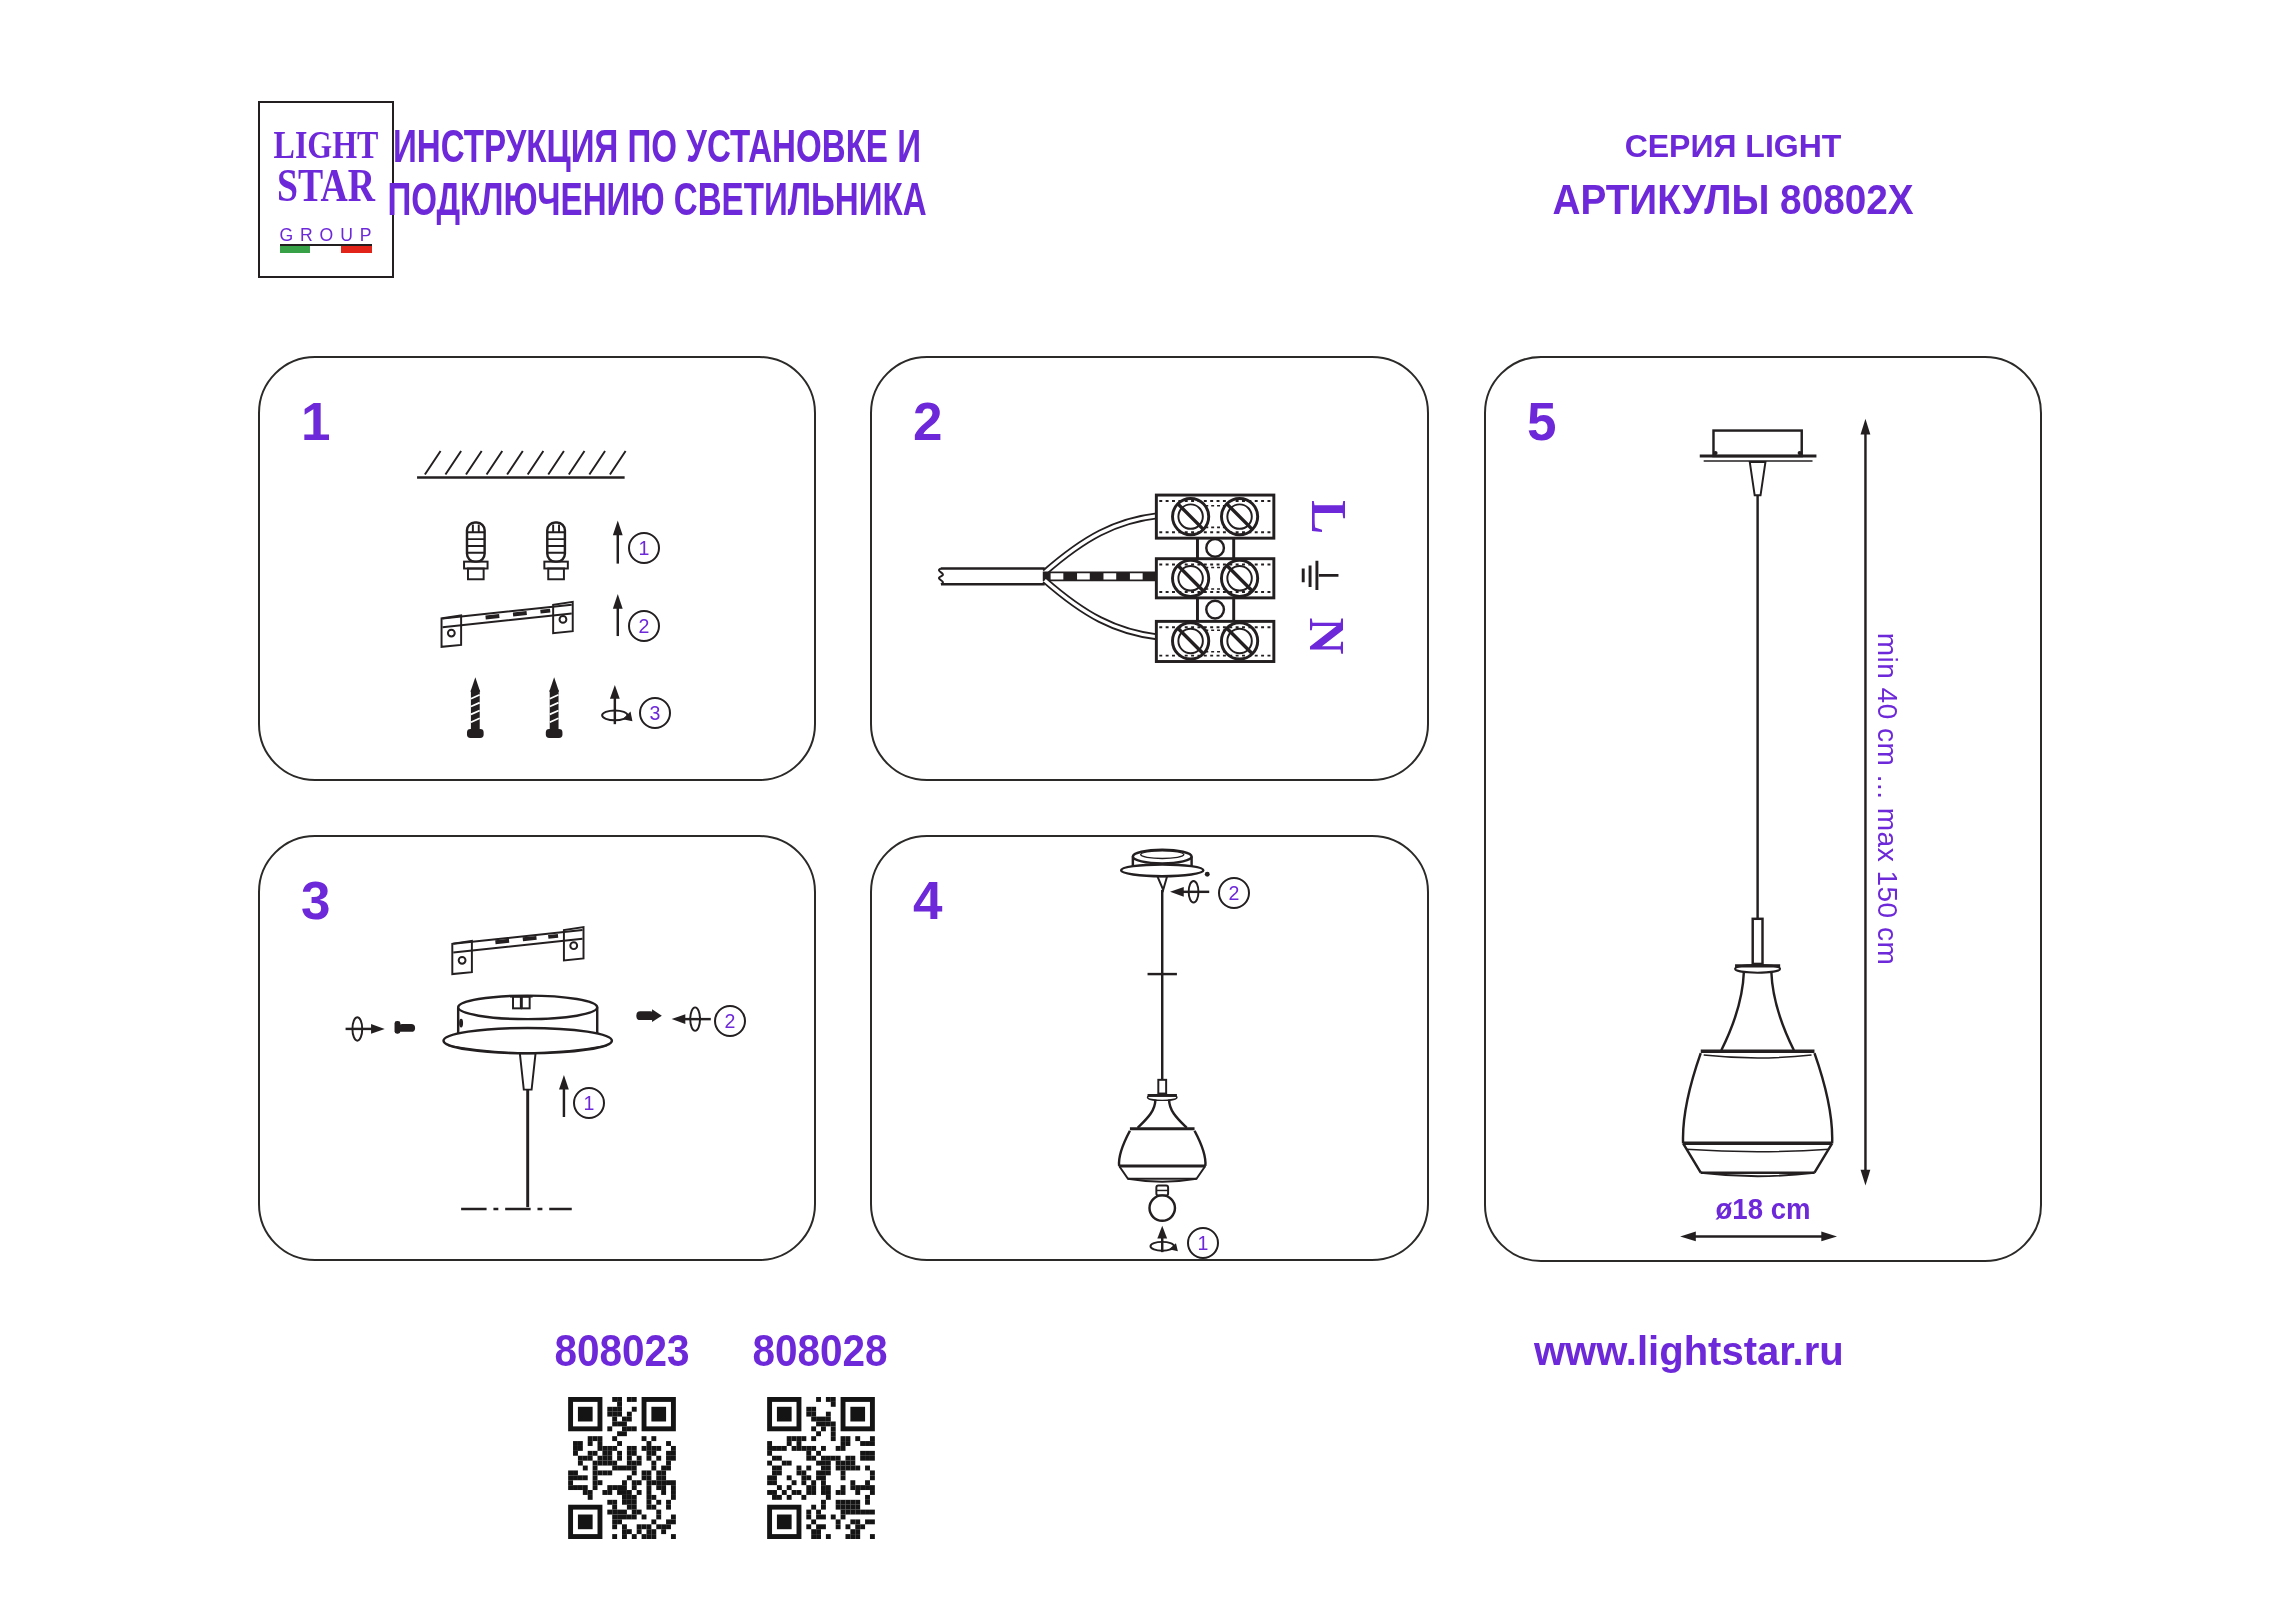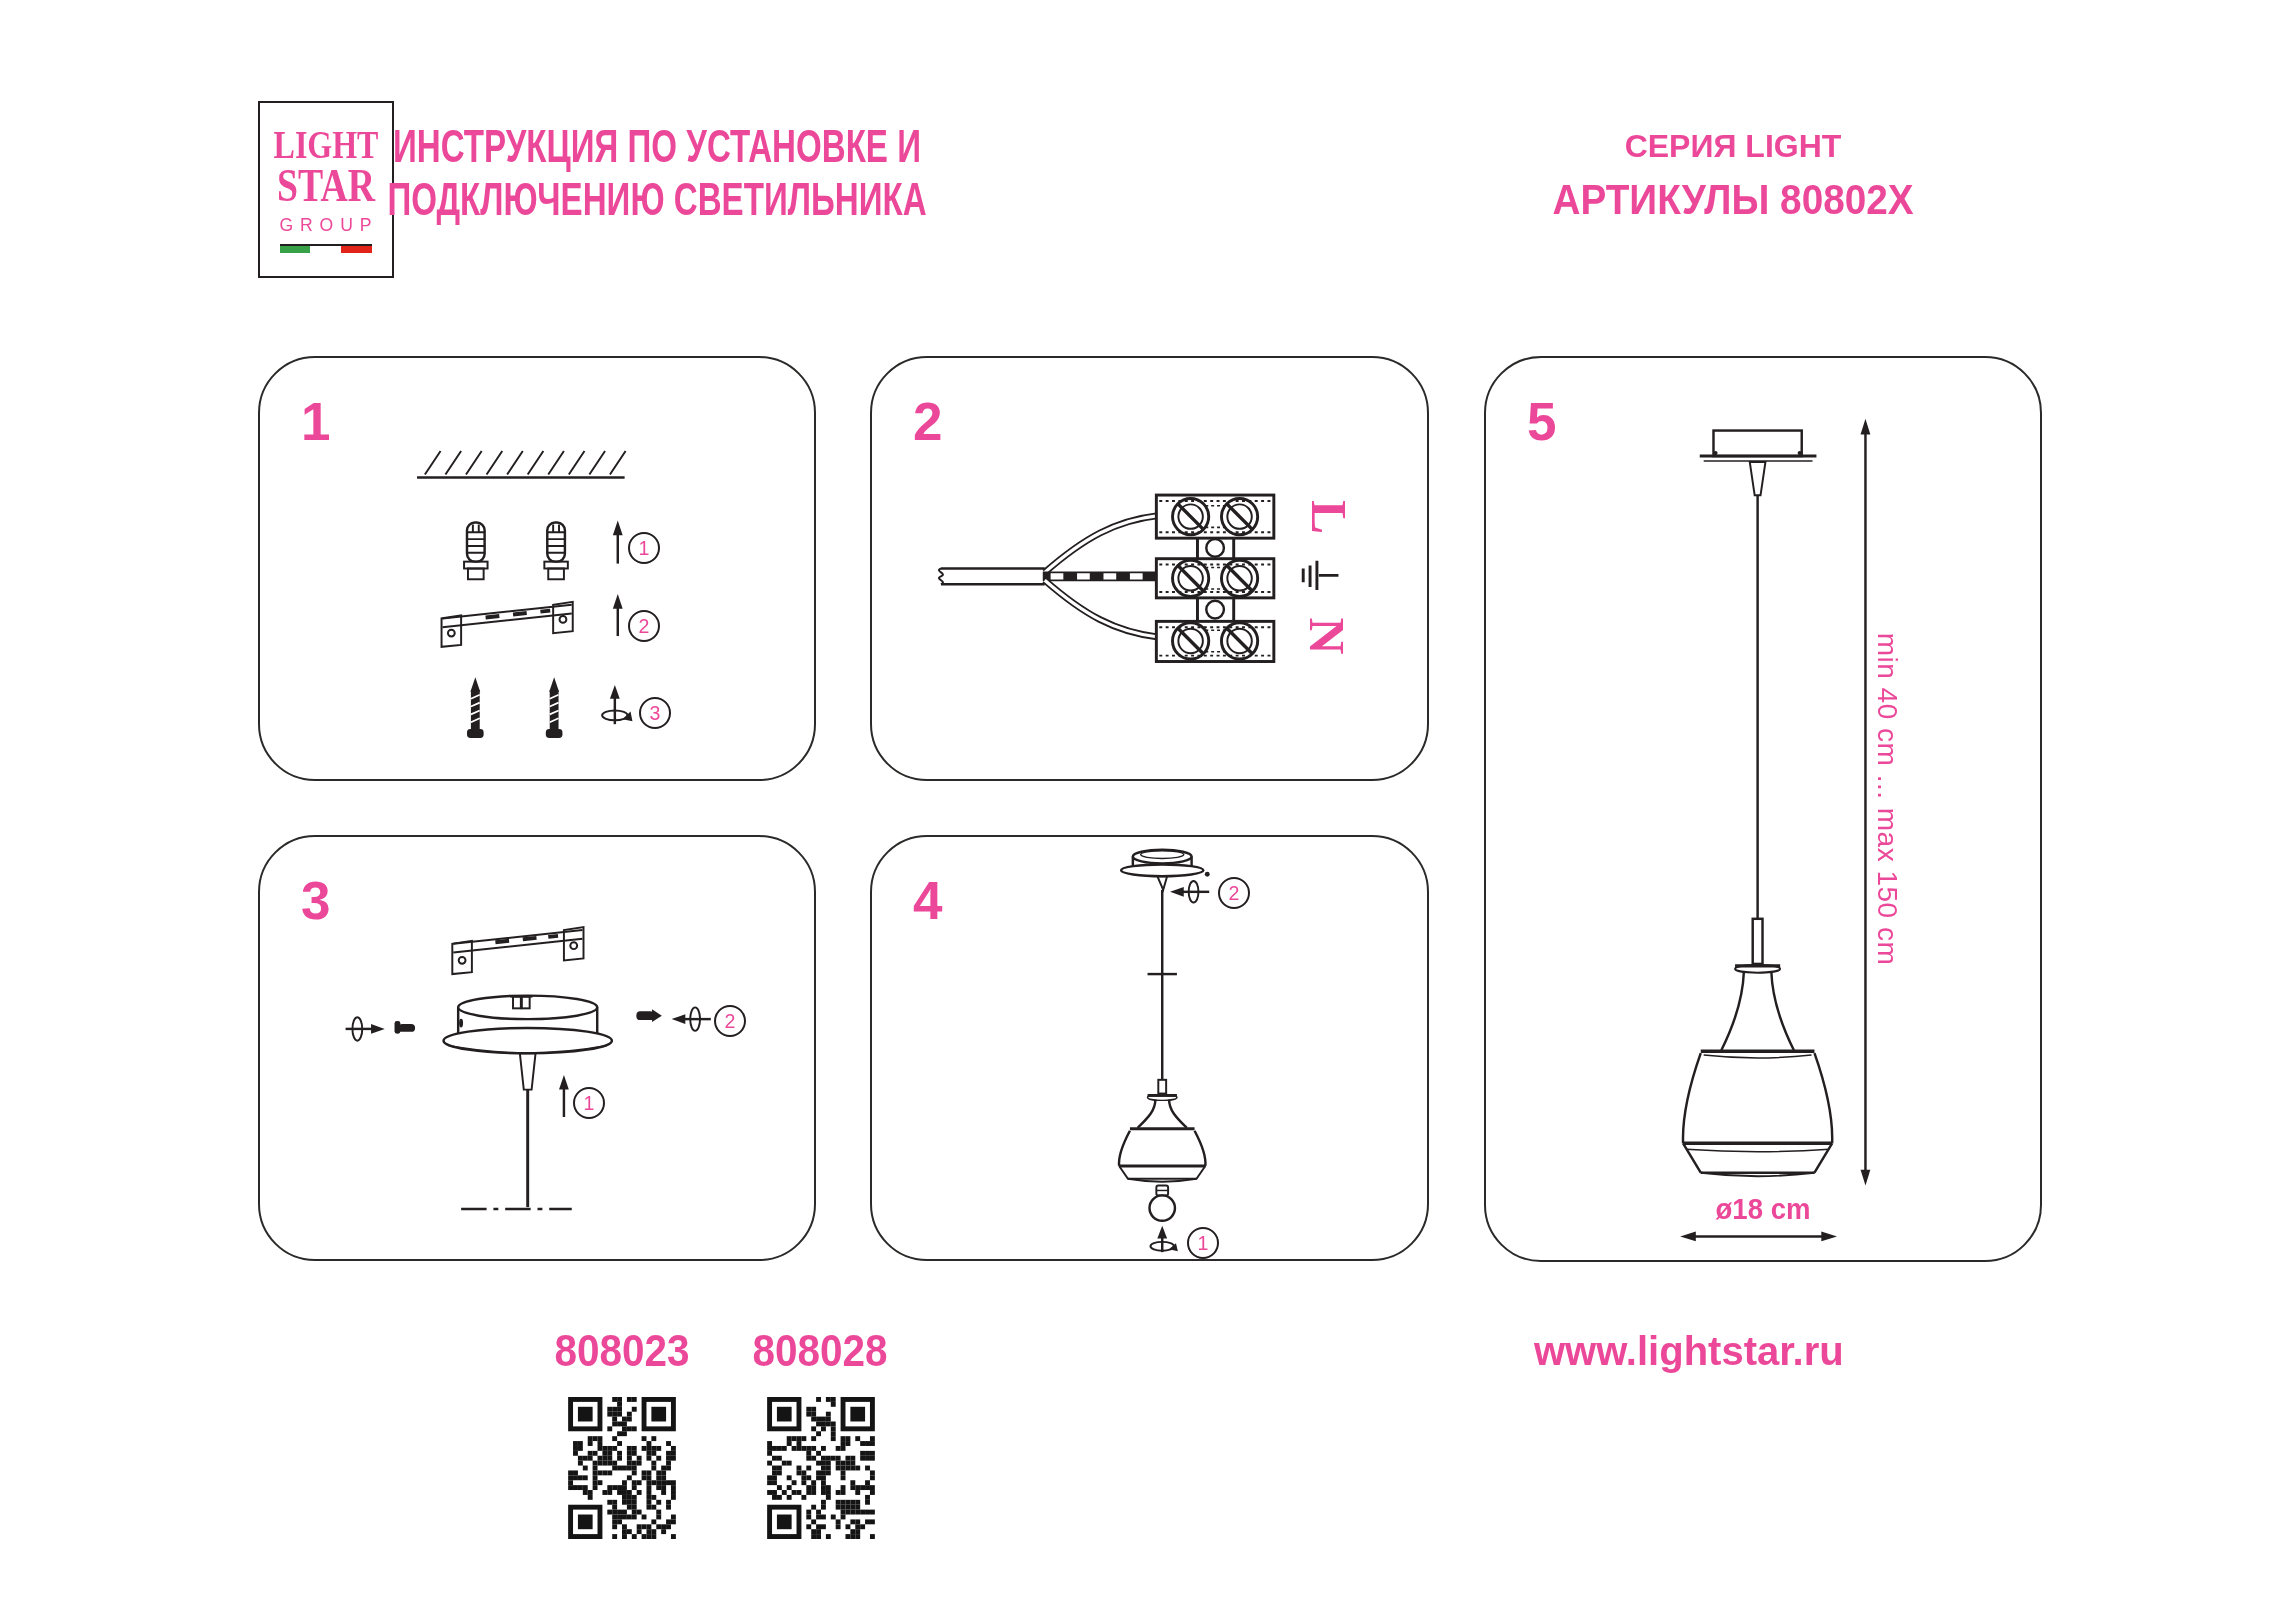--- a/index.html
+++ b/index.html
@@ -1,27 +1,27 @@
 <!DOCTYPE html>
 <html><head>
 <meta charset="utf-8">
 <style>
   html,body{margin:0;padding:0;background:#fff;}
   .page{position:relative;width:2293px;height:1621px;background:#ffffff;overflow:hidden;
-        font-family:"Liberation Sans",sans-serif;color:#ec4899;}
+        font-family:"Liberation Sans",sans-serif;color:#6d28d9;}
 
   
   .logo-box{position:absolute;left:258px;top:101px;width:132px;height:173px;
             border:2px solid #231f20;text-align:center;}
   .logo-light{display:block;margin-top:21.6px;font-family:"Liberation Serif",serif;font-weight:700;
               font-size:39px;line-height:39px;transform:scaleX(.82);}
   .logo-star{display:block;font-family:"Liberation Serif",serif;font-weight:700;
              font-size:46px;line-height:43px;transform:scaleX(.82);}
   .logo-group{display:block;font-size:17.6px;line-height:19.6px;letter-spacing:6.9px;
-              margin-top:9px;margin-left:5.9px;font-weight:400;}
+              margin-top:19px;margin-left:5.9px;font-weight:400;}
   .logo-flag{position:absolute;left:19.6px;bottom:21.6px;width:92px;height:8.8px;border-top:2px solid #231f20;display:flex;}
   .logo-flag i{flex:1;height:6.9px;}
   .title-wrap{position:absolute;left:265px;top:120px;width:784px;text-align:center;
               transform:scaleX(.72);transform-origin:50% 0;}
   .title-line{font-size:46px;line-height:53px;font-weight:700;white-space:nowrap;}
   .series-wrap{position:absolute;left:1488px;top:127px;width:490px;text-align:center;}
   .series-line{font-size:32px;font-weight:700;line-height:39px;white-space:nowrap;}
   .articles-line{font-size:43px;font-weight:700;line-height:51px;white-space:nowrap;
                  transform:scaleX(.9);margin-top:7.8px;}
 

